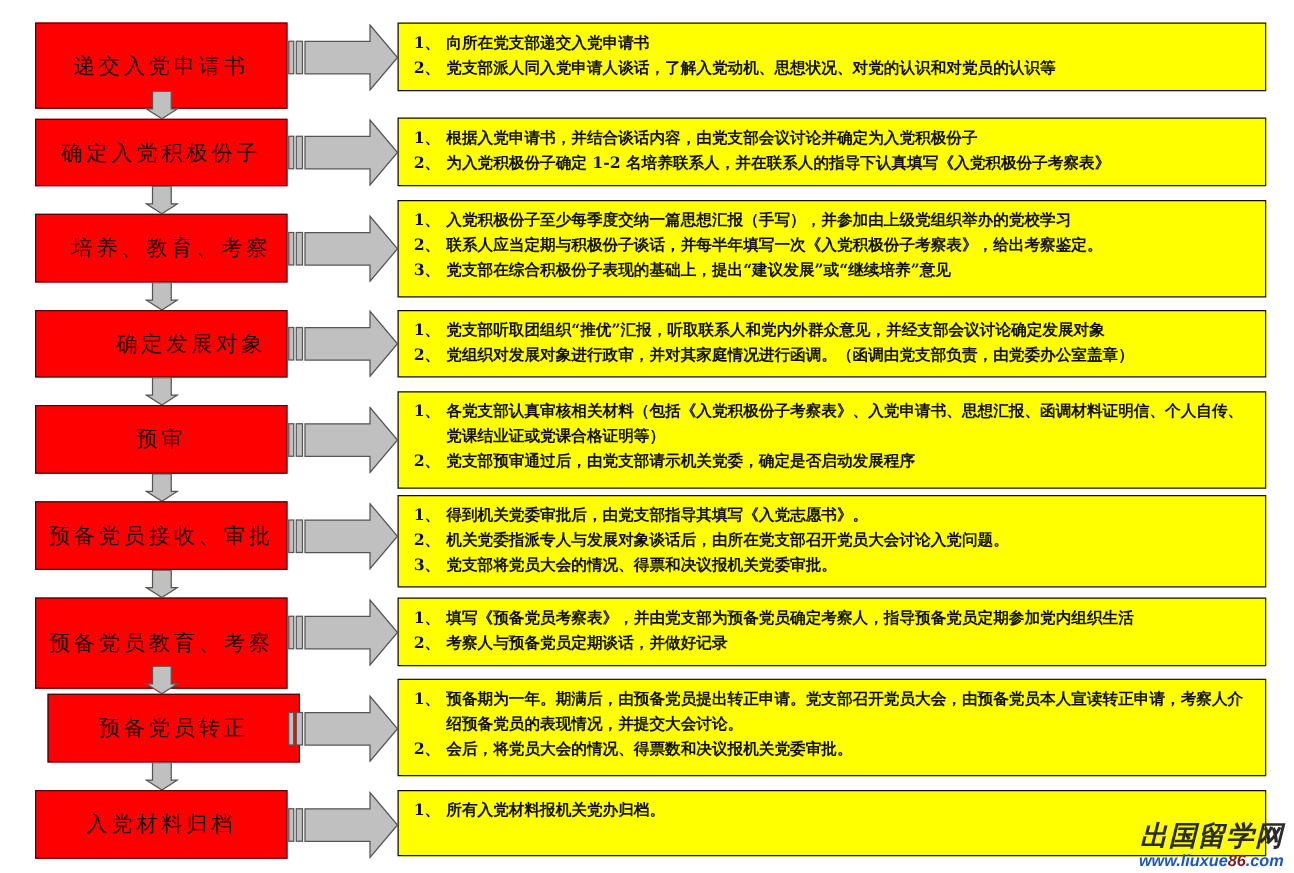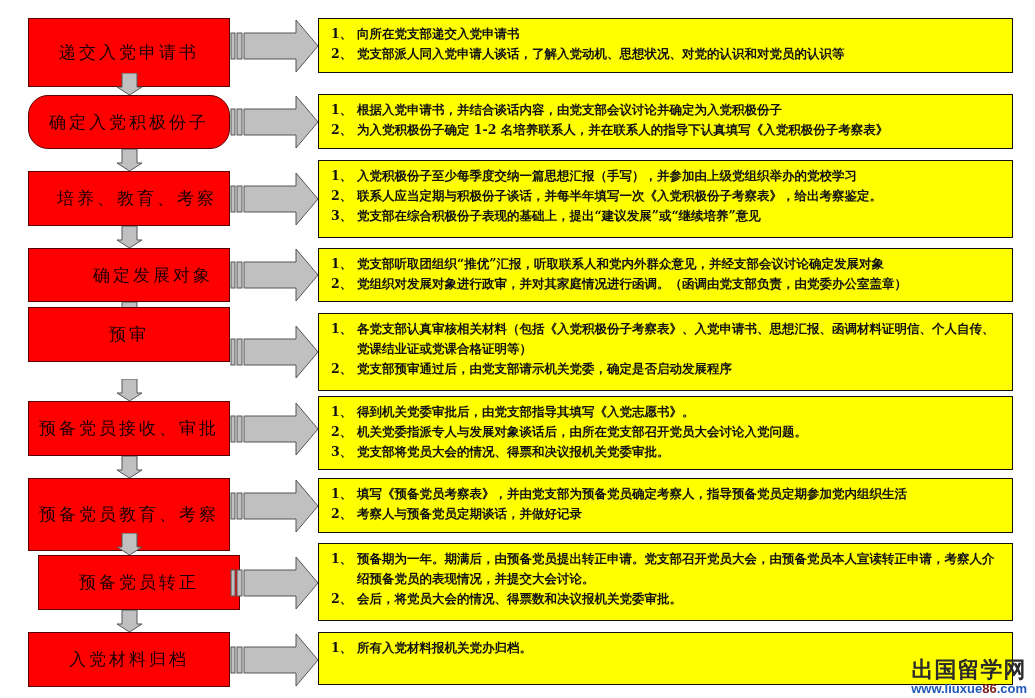--- a/index.html
+++ b/index.html
@@ -9,21 +9,21 @@
           box-sizing:border-box; display:flex; align-items:center; justify-content:center;
           color:#1a0000; font-family:"DejaVu Serif", serif; font-size:17px; letter-spacing:3px; }
   .conn { position:absolute; left:230px; width:90px; height:54px; }
   .down { position:absolute; left:116px; width:27px; }
   .desc { position:absolute; left:318px; width:695px; background:#ffff00; border:1px solid #111;
           box-sizing:border-box; padding:5px 10px 4px 12px; font-size:12.5px; font-weight:bold;
           color:#111; line-height:20px; font-family:"DejaVu Serif", serif; }
   .desc .item { display:flex; }
   .desc .num { width:26px; flex:none; }
   .desc .txt { flex:1; }
-  .watermark { position:absolute; right:8px; bottom:2px; text-align:center; }
+  .watermark { position:absolute; right:8px; bottom:2px; text-align:right;font-style:italic; }
   .wm-cn { font-size:22px; font-weight:bold; color:#2b2b2b; letter-spacing:1px; line-height:24px;
            font-family:"DejaVu Sans", sans-serif; }
   .wm-url { font-size:13px; color:#1f57b8; font-weight:bold; line-height:14px;
             font-family:"Liberation Sans", sans-serif; }
   .wm-url .hl { color:#7f1d1d; }
 </style>
 </head>
 <body>
 
 <div id="diagram">
@@ -41,21 +41,21 @@
         <span class="txt">向所在党支部递交入党申请书</span>
       </div>
       <div class="item">
         <span class="num">2、</span>
         <span class="txt">党支部派人同入党申请人谈话，了解入党动机、思想状况、对党的认识和对党员的认识等</span>
       </div>
     </div>
     <svg class="down" width="27" height="22" viewBox="0 0 27 22" style="top: 73px;">
       <polygon points="6,0 21,0 21,14 26,14 13.5,22 1,14 6,14" fill="#c0c0c0" stroke="#555555" stroke-width="1"></polygon>
     </svg>
-    <div class="step" style="top: 95px; height: 54px; background: rgb(255, 0, 0); border-radius: 20px;">
+    <div class="step" style="top: 95px; height: 54px; background: rgb(255, 0, 0);">
       <span>确定入党积极份子</span>
     </div>
     <svg class="conn" width="90" height="54" viewBox="0 0 90 54" style="top: 95px;">
       <rect x="1" y="14" width="4" height="26" fill="#c0c0c0" stroke="#555555" stroke-width="1"></rect>
       <rect x="7" y="14" width="5" height="26" fill="#c0c0c0" stroke="#555555" stroke-width="1"></rect>
       <polygon points="14,14 66,14 66,1 88,27 66,53 66,40 14,40" fill="#c0c0c0" stroke="#555555" stroke-width="1"></polygon>
     </svg>
     <div class="desc" style="top: 94px; height: 55px; background: rgb(255, 255, 0);">
       <div class="item">
         <span class="num">1、</span>
@@ -108,21 +108,21 @@
         <span class="txt">党支部听取团组织“推优”汇报，听取联系人和党内外群众意见，并经支部会议讨论确定发展对象</span>
       </div>
       <div class="item">
         <span class="num">2、</span>
         <span class="txt">党组织对发展对象进行政审，并对其家庭情况进行函调。（函调由党支部负责，由党委办公室盖章）</span>
       </div>
     </div>
     <svg class="down" width="27" height="22" viewBox="0 0 27 22" style="top: 302px;">
       <polygon points="6,0 21,0 21,14 26,14 13.5,22 1,14 6,14" fill="#c0c0c0" stroke="#555555" stroke-width="1"></polygon>
     </svg>
-    <div class="step" style="top: 307px; height: 55px; background: rgb(255, 0, 0);">
+    <div class="step" style="top: 324px; height: 55px; background: rgb(255, 0, 0);">
       <span>预审</span>
     </div>
     <svg class="conn" width="90" height="54" viewBox="0 0 90 54" style="top: 324.5px;">
       <rect x="1" y="14" width="4" height="26" fill="#c0c0c0" stroke="#555555" stroke-width="1"></rect>
       <rect x="7" y="14" width="5" height="26" fill="#c0c0c0" stroke="#555555" stroke-width="1"></rect>
       <polygon points="14,14 66,14 66,1 88,27 66,53 66,40 14,40" fill="#c0c0c0" stroke="#555555" stroke-width="1"></polygon>
     </svg>
     <div class="desc" style="top: 313px; height: 78px; background: rgb(255, 255, 0);">
       <div class="item">
         <span class="num">1、</span>

